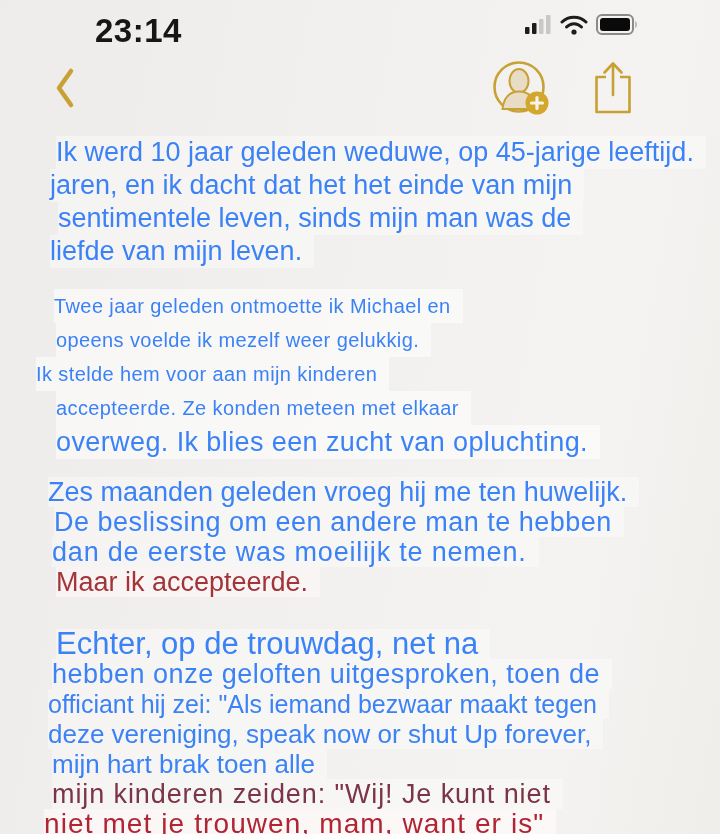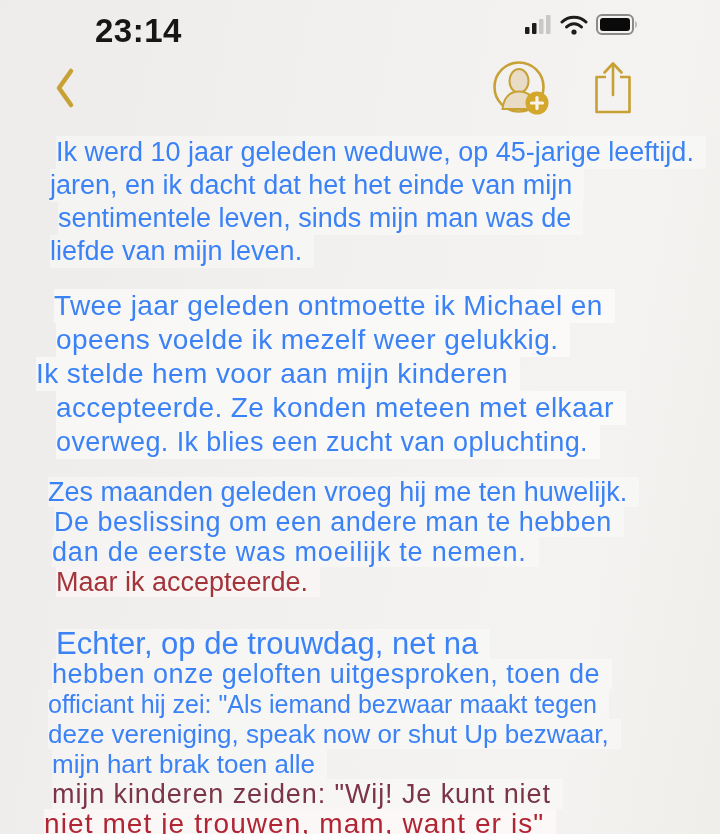--- a/index.html
+++ b/index.html
@@ -16,21 +16,21 @@
   
   .navbar{position:absolute;top:58px;left:0;right:0;height:66px;}
   .back-btn{position:absolute;left:50px;top:8px;width:30px;height:46px;cursor:pointer;background:none;border:none;padding:0;}
   .nav-right{position:absolute;right:82px;top:2px;display:flex;align-items:center;gap:38px;}
   .icon-btn{background:none;border:none;padding:0;cursor:pointer;line-height:0;}
   
   .note{position:absolute;top:136px;left:0;width:720px;}
   .line{white-space:nowrap;width:fit-content;color:#3b82f6;background:rgba(255,255,255,0.38);padding-right:12px;}
   .p1 .line{font-size:27px;line-height:33px;}
   .p2{margin-top:21px;}
-  .p2 .line{font-size:28px;line-height:34px;letter-spacing:0.4px;background:rgba(255,255,255,0.55);}
+  .p2 .line{font-size:20px;line-height:34px;letter-spacing:0.4px;background:rgba(255,255,255,0.55);}
   .p3{margin-top:18px;}
   .p3 .line{font-size:27px;line-height:30px;}
   .p4{margin-top:32px;}
   .p4 .line{font-size:26px;line-height:30px;}
   .ls05{letter-spacing:0.5px;}
   .ls08{letter-spacing:0.8px;}
   .red{color:#a2343a;background:rgba(255,248,248,0.6);}
   .maroon{color:#7b3448;font-size:27px !important;letter-spacing:0.9px;}
   .crimson{color:#b02433;font-size:28px !important;letter-spacing:1.1px;background:rgba(255,250,250,0.65);}
 </style>
@@ -118,19 +118,19 @@
     <div class="line" style="margin-left:48px">Zes maanden geleden vroeg hij me ten huwelijk.</div>
     <div class="line ls05" style="margin-left:54px">De beslissing om een andere man te hebben</div>
     <div class="line ls08" style="margin-left:52px">dan de eerste was moeilijk te nemen.</div>
     <div class="line red" style="margin-left:56px">Maar ik accepteerde.</div>
   </div>
 
   <div class="p4">
     <div class="line" style="margin-left:56px;font-size:31px">Echter, op de trouwdag, net na</div>
     <div class="line ls05" style="margin-left:52px;font-size:27px">hebben onze geloften uitgesproken, toen de</div>
     <div class="line" style="margin-left:48px;font-size:25px">officiant hij zei: "Als iemand bezwaar maakt tegen</div>
-    <div class="line" style="margin-left:48px">deze vereniging, speak now or shut Up bezwaar,</div>
+    <div class="line" style="margin-left:48px">deze vereniging, speak now or shut Up forever,</div>
     <div class="line" style="margin-left:52px">mijn hart brak toen alle</div>
     <div class="line maroon" style="margin-left:52px">mijn kinderen zeiden: "Wij! Je kunt niet</div>
     <div class="line crimson" style="margin-left:44px">niet met je trouwen, mam, want er is"</div>
   </div>
 
 </div>
 
 </body></html>

